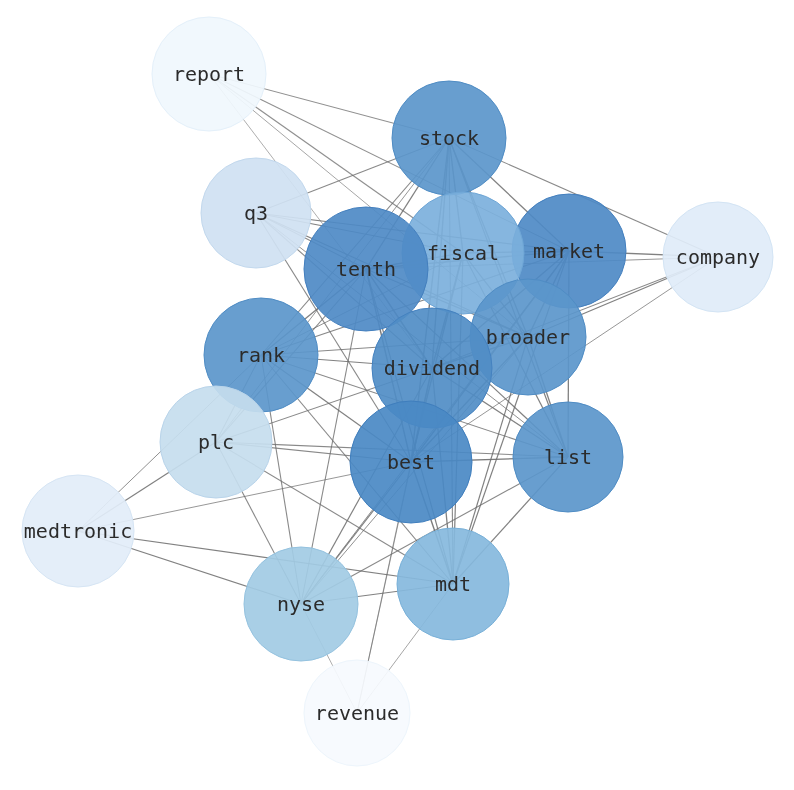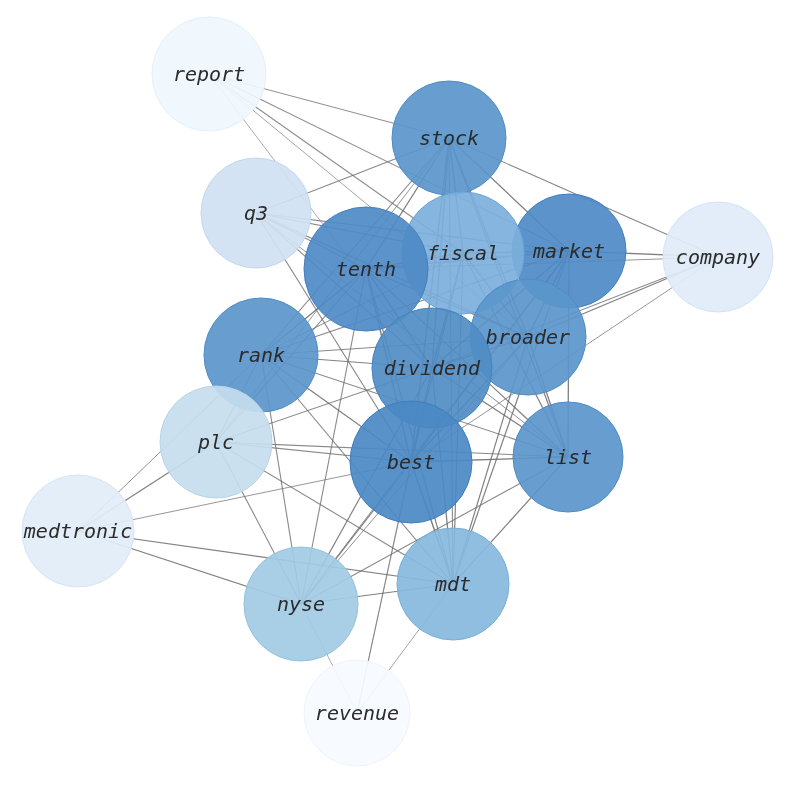--- a/index.html
+++ b/index.html
@@ -7,21 +7,20 @@
     padding: 0;
     background: #ffffff;
   }
   #canvas-wrap {
     position: relative;
     width: 794px;
     height: 790px;
     background: #ffffff;
     overflow: hidden;
     font-family: "DejaVu Sans Mono", "Liberation Mono", monospace;
-    font-style: italic;
   }
   svg#graph {
     position: absolute;
     top: 0;
     left: 0;
     width: 794px;
     height: 790px;
     display: block;
   }
   .edge {

